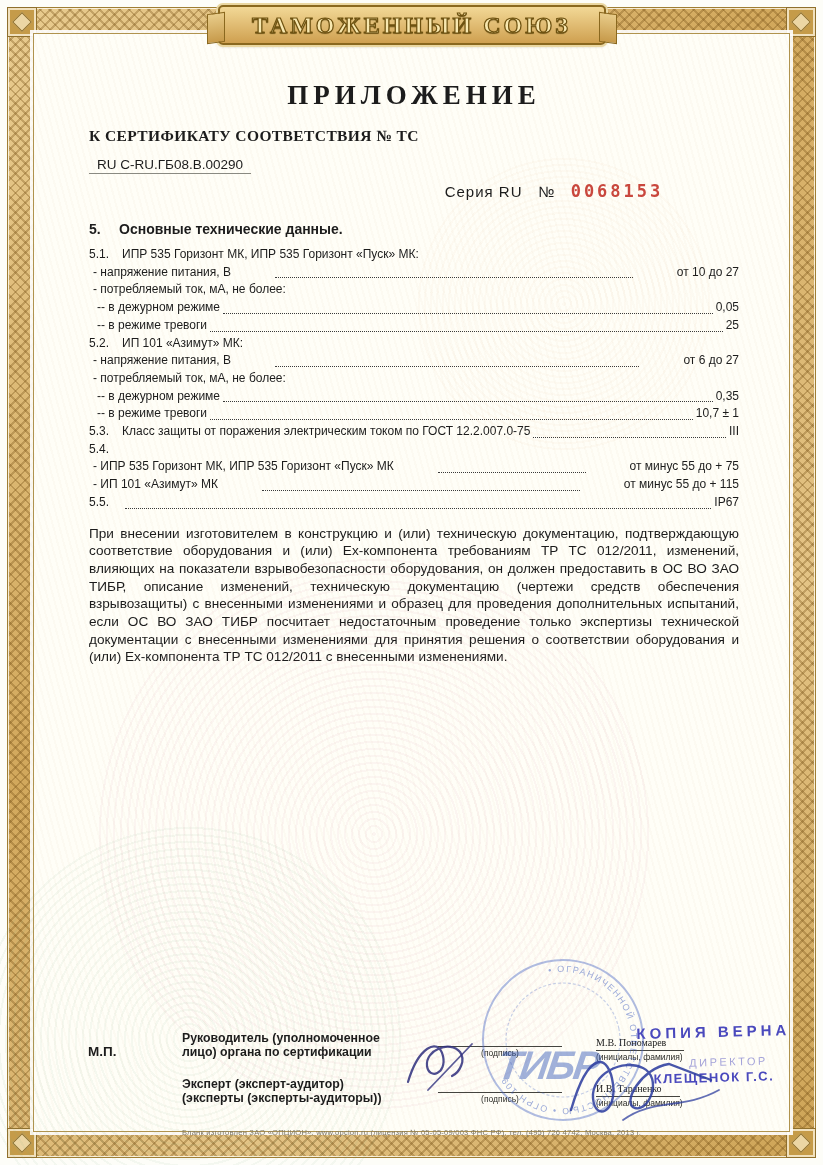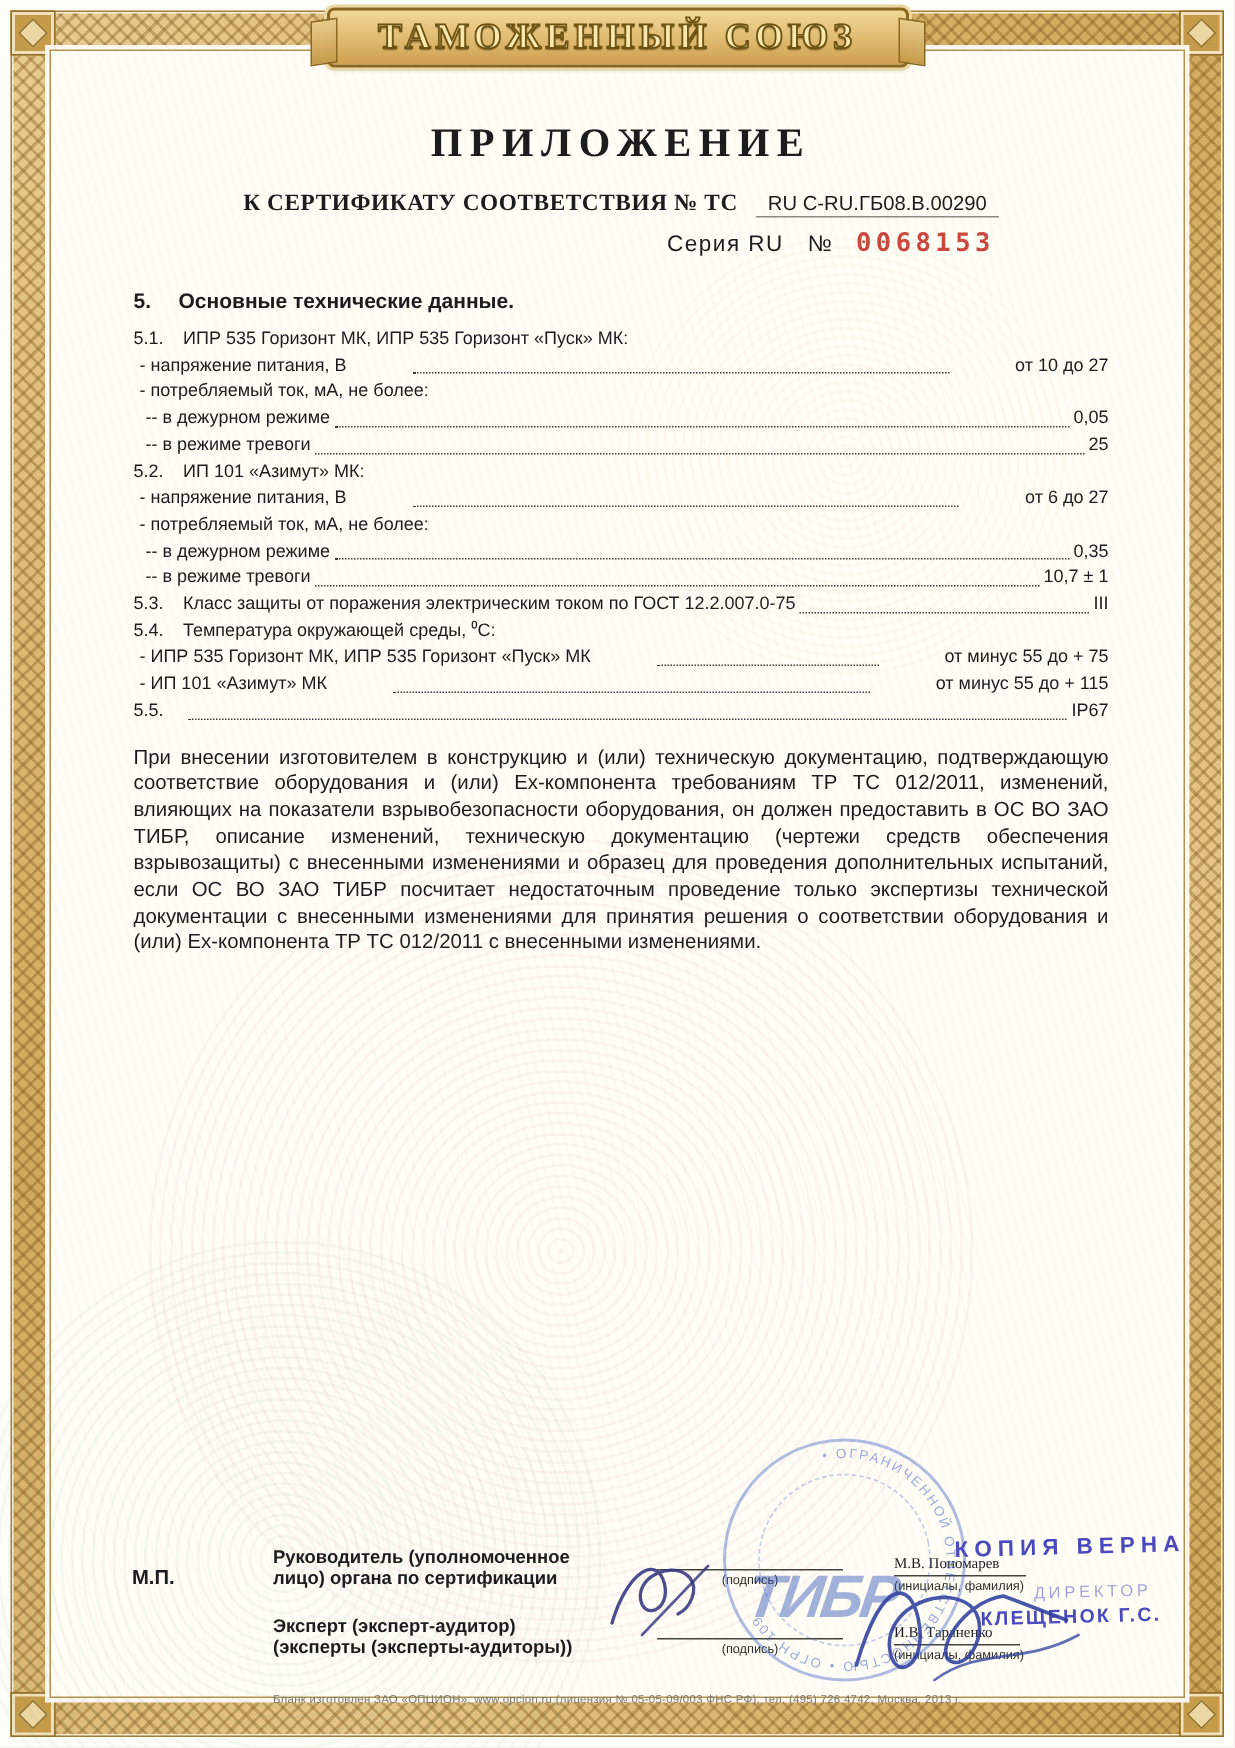--- a/index.html
+++ b/index.html
@@ -55,21 +55,21 @@
   .banner::before{ left:-13px; transform:skewY(-8deg); }
   .banner::after{ right:-13px; transform:skewY(8deg); }
   .banner-text {
     font-family:"Liberation Serif", serif; font-weight:bold; font-size:24px; letter-spacing:3px;
     color:#f8e8b0; -webkit-text-stroke:1.2px #6e5210; text-shadow:0 1px 1px rgba(70,50,5,0.65);
   }
 
   .title { text-align:center; font-family:"Liberation Serif", serif; font-weight:bold;
     font-size:27px; letter-spacing:5px; }
 
-  .cert-line { margin-top:16px; display:flex; justify-content:center; align-items:baseline; gap:12px; }
+  .cert-line { margin-top:16px; display:flex; align-items:baseline; gap:12px;flex-direction:column; }
   .cert-label { font-family:"Liberation Serif", serif; font-weight:bold; font-size:15.5px; letter-spacing:0.4px; }
   .cert-number { font-size:13.5px; border-bottom:1px solid #8a8a82; padding:0 8px 1px; }
 
   .series-line { margin-top:7px; display:flex; justify-content:center; align-items:baseline; gap:16px; transform:translateX(140px); }
   .series-label { font-size:15px; letter-spacing:1px; }
   .series-no { font-size:15px; }
   .series-number { font-family:"DejaVu Sans Mono", monospace; font-size:17px; font-weight:bold;
     letter-spacing:3px; color:#c9473d; }
 
   .section-head { margin-top:20px; display:flex; font-weight:bold; font-size:14px; }
@@ -200,21 +200,20 @@
           <span class="spec-value">10,7 ± 1</span>
         </div>
         <div class="spec-row indent-0">
           <span class="spec-numcol">5.3.</span>
           <span class="spec-label">Класс защиты от поражения электрическим током по ГОСТ 12.2.007.0-75</span>
           <span class="dots"></span>
           <span class="spec-value">III</span>
         </div>
         <div class="spec-row indent-0">
           <span class="spec-numcol">5.4.</span>
-          <span class="spec-label">Температура окружающей среды, ⁰С:</span>
         </div>
         <div class="spec-row indent-1">
           <span class="spec-label">- ИПР 535 Горизонт МК, ИПР 535 Горизонт «Пуск» МК</span>
           <span class="dots"></span>
           <span class="spec-value">от минус 55 до + 75</span>
         </div>
         <div class="spec-row indent-1">
           <span class="spec-label">- ИП 101 «Азимут» МК</span>
           <span class="dots"></span>
           <span class="spec-value">от минус 55 до + 115</span>

